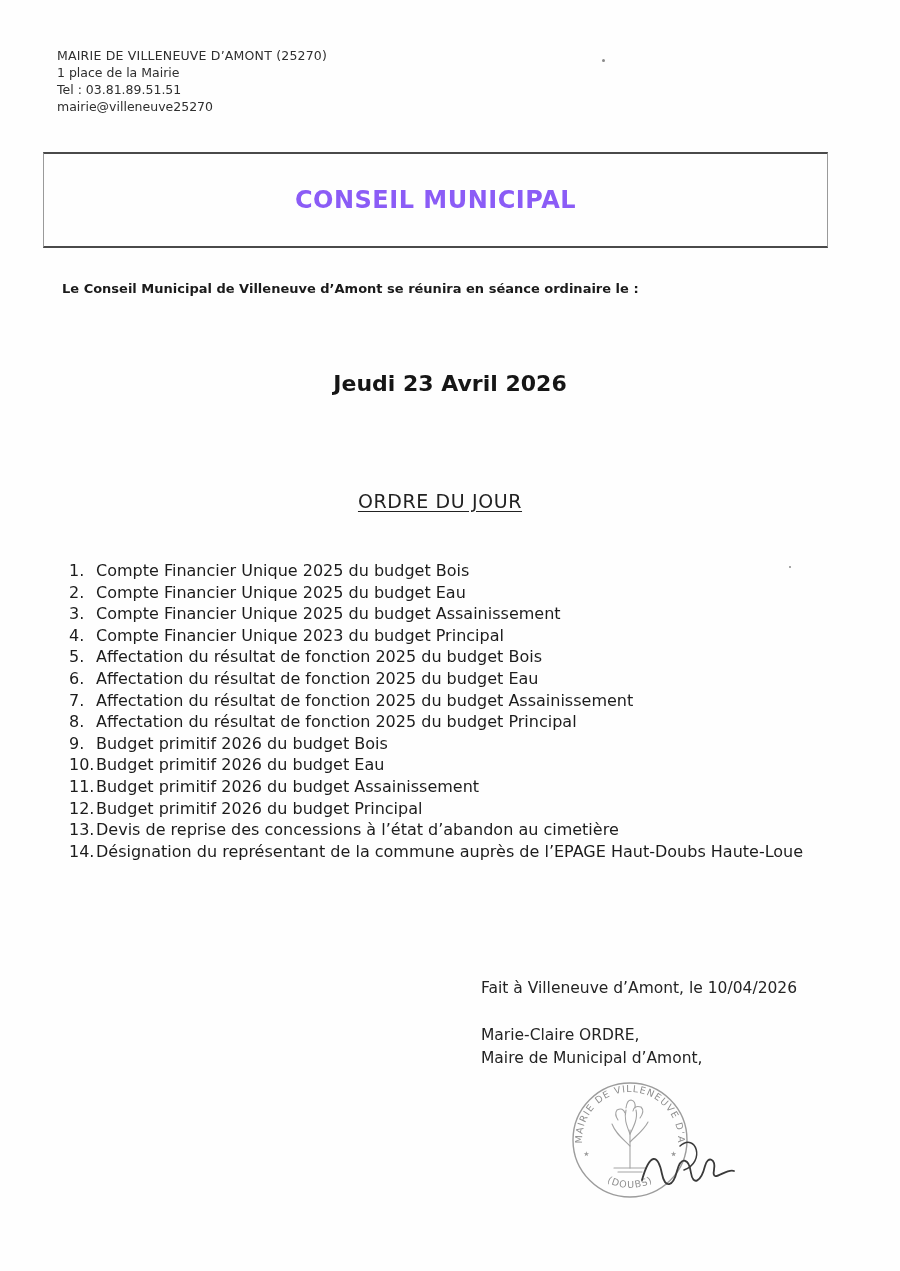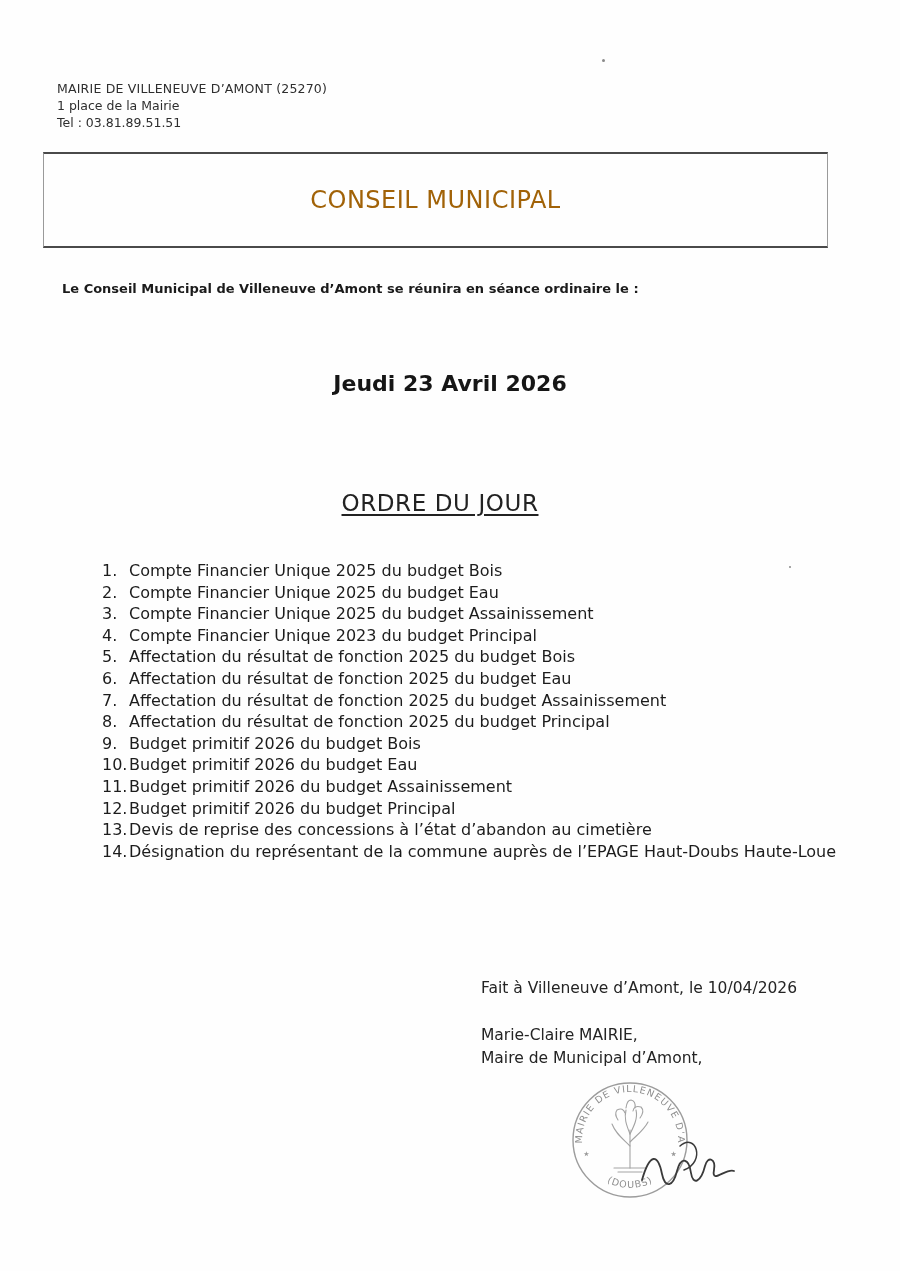--- a/index.html
+++ b/index.html
@@ -16,43 +16,43 @@
 
   
   .letterhead {
     position: absolute;
     left: 57px;
     top: 47px;
     font-size: 12.5px;
     line-height: 17px;
     color: #2e2e2e;
   }
-  .letterhead .lh-line1 { letter-spacing: 0.2px; margin-top: 33px; }
+  .letterhead .lh-line1 { letter-spacing: 0.2px; }
 
   
   .title-box {
     position: absolute;
     left: 43px;
     top: 152px;
     width: 785px;
     height: 96px;
     border-top: 2px solid #4a4a4a;
     border-bottom: 2px solid #4a4a4a;
     border-left: 1px solid #9a9a9a;
     border-right: 1px solid #9a9a9a;
     display: flex;
     align-items: center;
     justify-content: center;
     box-sizing: border-box;
   }
   .title-box .doc-title {
     font-size: 24px;
-    font-weight: normal;
+    font-weight: bold;
     letter-spacing: 0.5px;
-    color: #a16207;
+    color: #8b5cf6;
   }
 
   
   .intro {
     position: absolute;
     left: 62px;
     top: 281px;
     width: 800px;
     font-size: 13px;
     font-weight: bold;
@@ -72,33 +72,33 @@
     color: #161616;
   }
 
   
   .agenda-heading {
     position: absolute;
     left: 0;
     top: 490px;
     width: 880px;
     text-align: center;
-    font-size: 23px;
+    font-size: 19px;
     letter-spacing: 0.6px;
     color: #222;
   }
   .agenda-heading span {
     text-decoration: underline;
     text-underline-offset: 3px;
   }
 
   
   ol.agenda {
     position: absolute;
-    left: 102px;
+    left: 69px;
     top: 560px;
     width: 780px;
     margin: 0;
     padding: 0;
     list-style: none;
     counter-reset: item;
     font-size: 16px;
     line-height: 21.6px;
     color: #1c1c1c;
   }
@@ -147,20 +147,21 @@
 </style>
 </head>
 <body>
 
 <div class="page">
 
   <div class="letterhead">
     <div class="lh-line1">MAIRIE DE VILLENEUVE D’AMONT (25270)</div>
     <div>1 place de la Mairie</div>
     <div>Tel : 03.81.89.51.51</div>
+    <div>mairie@villeneuve25270</div>
   </div>
 
   <div class="speck speck-1"></div>
   <div class="speck speck-2"></div>
 
   <div class="title-box">
     <span class="doc-title">CONSEIL MUNICIPAL</span>
   </div>
 
   <div class="intro">Le Conseil Municipal de Villeneuve d’Amont se réunira en séance ordinaire le :</div>
@@ -185,21 +186,21 @@
     <li class="agenda-item">Budget primitif 2026 du budget Bois</li>
     <li class="agenda-item">Budget primitif 2026 du budget Eau</li>
     <li class="agenda-item">Budget primitif 2026 du budget Assainissement</li>
     <li class="agenda-item">Budget primitif 2026 du budget Principal</li>
     <li class="agenda-item">Devis de reprise des concessions à l’état d’abandon au cimetière</li>
     <li class="agenda-item">Désignation du représentant de la commune auprès de l’EPAGE Haut-Doubs Haute-Loue</li>
   </ol>
 
   <div class="sig-block">
     <div class="dated">Fait à Villeneuve d’Amont, le 10/04/2026</div>
-    <div>Marie-Claire MAIRIE,</div>
+    <div>Marie-Claire ORDRE,</div>
     <div>Maire de Municipal d’Amont,</div>
   </div>
 
   <div class="stamp-wrap">
     <svg width="230" height="150" viewBox="0 0 230 150" xmlns="http://www.w3.org/2000/svg">
       <defs>
         <path id="arcTop" d="M 28.4,96 A 48,48 0 1 1 111.6,96" fill="none"></path>
         <path id="arcBottom" d="M 22,72 A 48,48 0 0 0 118,72" fill="none"></path>
       </defs>
 

